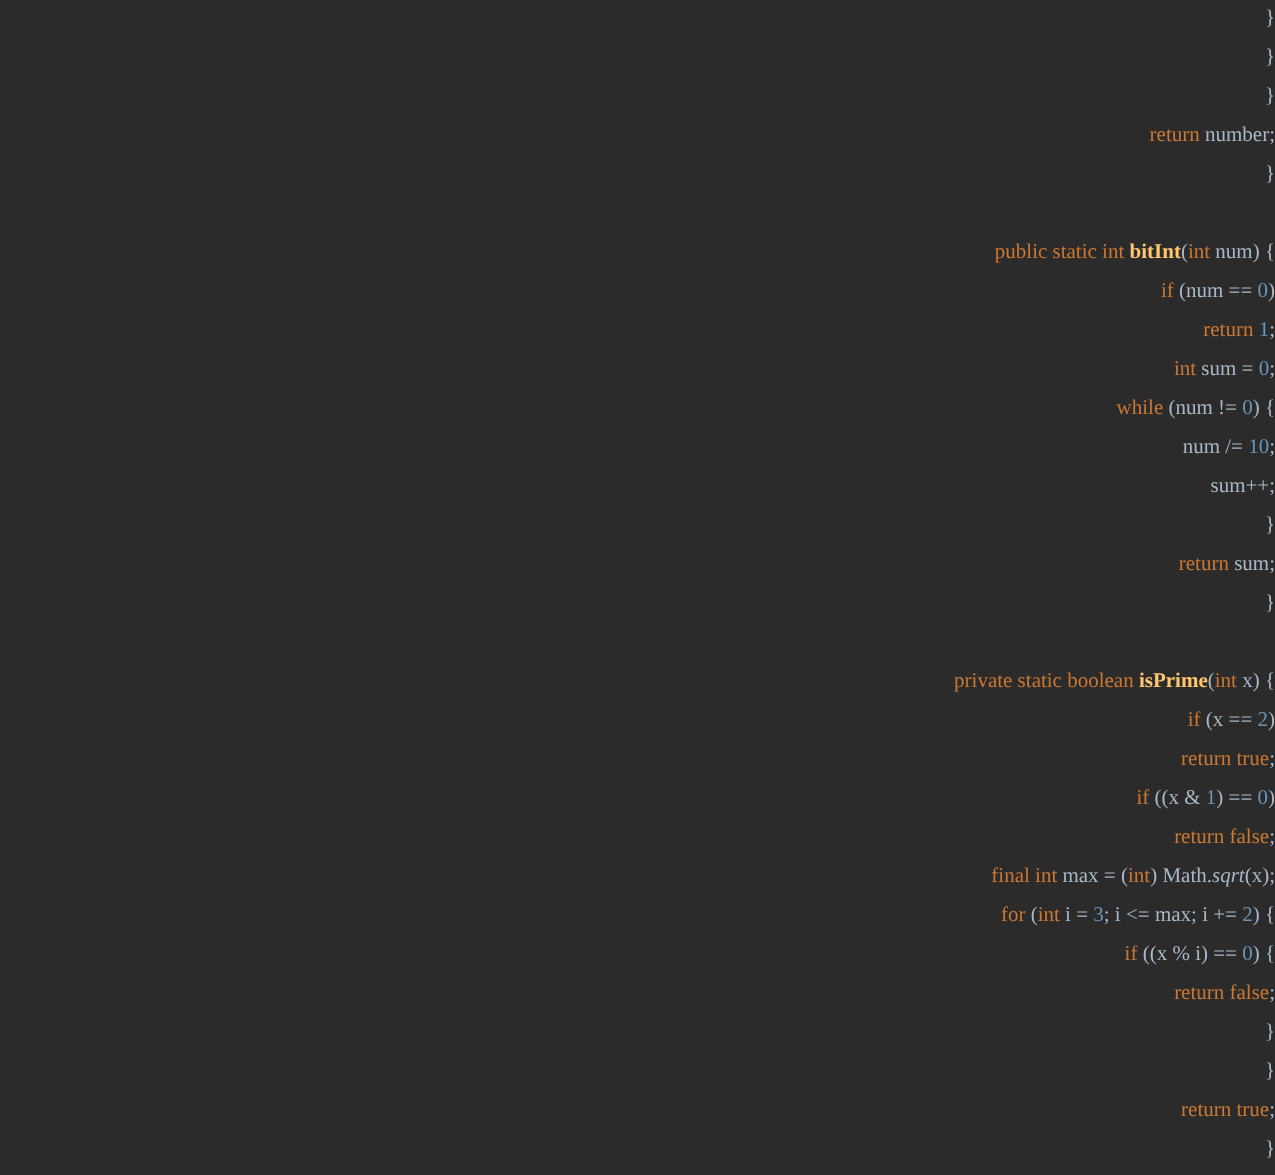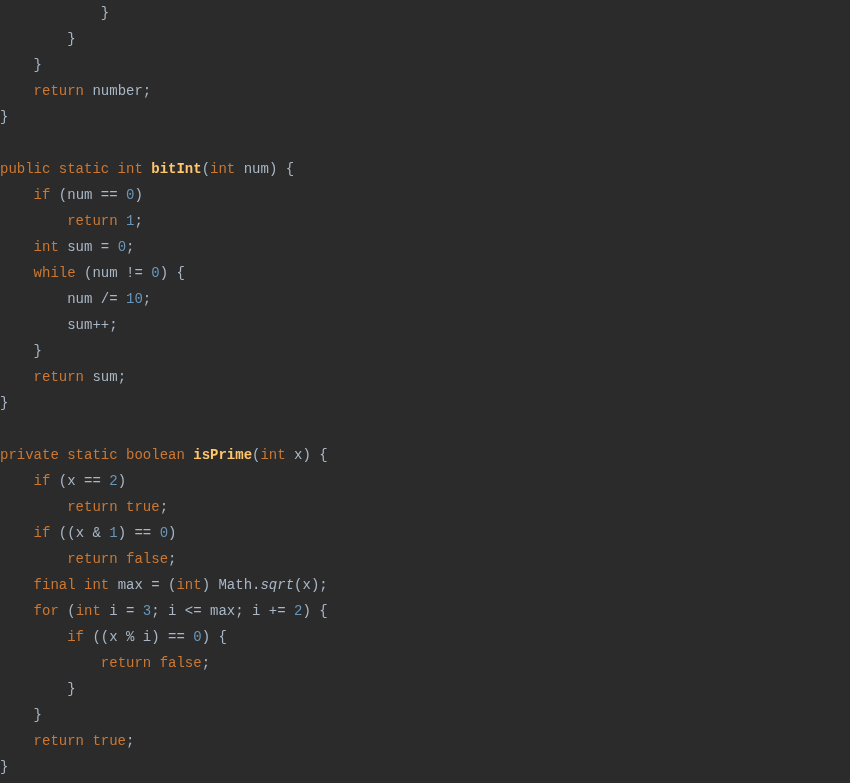--- a/index.html
+++ b/index.html
@@ -6,25 +6,26 @@
     margin: 0;
     padding: 0;
     width: 850px;
     height: 783px;
     background: #2b2b2b;
     overflow: hidden;
   }
   pre.code {
     margin: 0;
     padding: 0 0 0 0;
-    font-family: Liberation Mono, monospace;
+    font-family: Liberation Serif, serif;
     font-size: 14px;
     line-height: 26px;
     color: #a9b7c6;
     white-space: pre;
+    text-align: right;
   }
   .kw   { color: #cc7832; }          
   .fnB  { color: #ffc66d; font-weight: bold; } 
   .num  { color: #6897bb; }          
   .ital { font-style: italic; }      
   .p    { color: #a9b7c6; }          
 </style>
 </head>
 <body>
 

